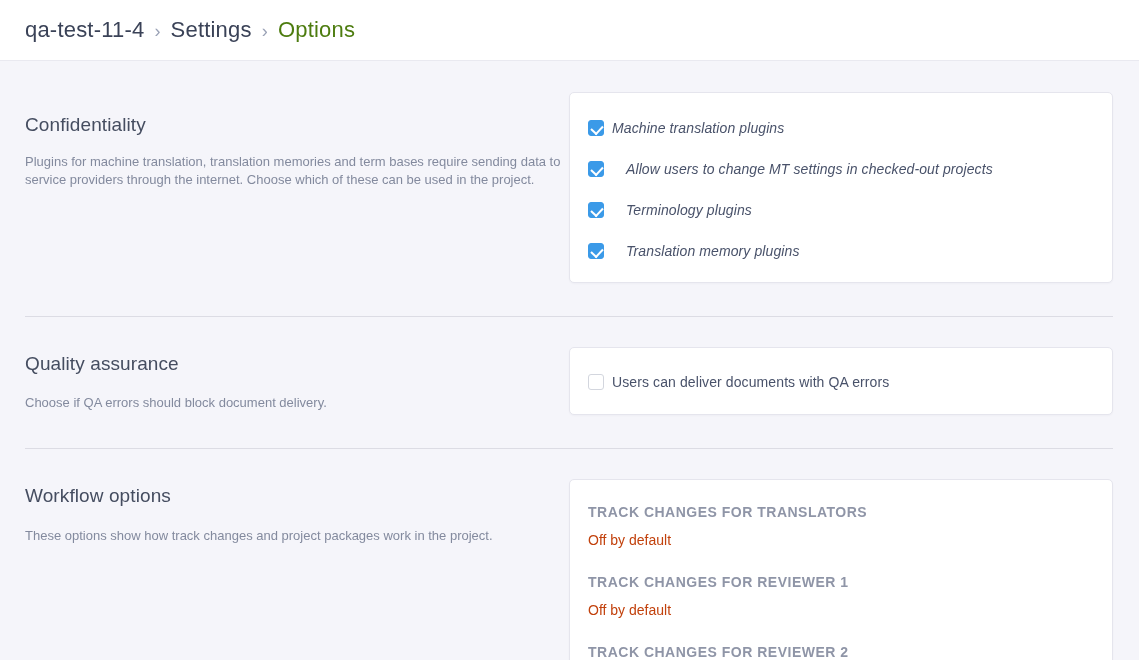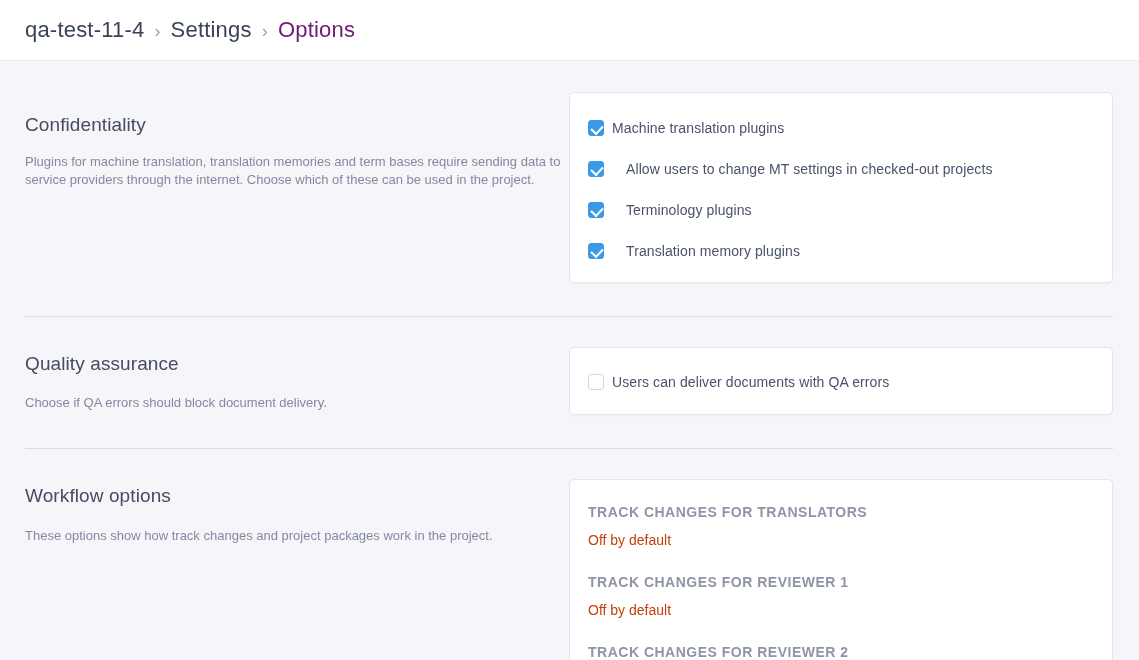--- a/index.html
+++ b/index.html
@@ -20,21 +20,21 @@
     padding-left: 25px;
   }
   .breadcrumb {
     font-size: 22px;
     display: flex;
     align-items: center;
     gap: 10px;
     letter-spacing: 0.2px;
   }
   .crumb { color: #3a4257; cursor: pointer; }
-  .crumb.current { color: #701a75; cursor: default; }
+  .crumb.current { color: #4d7c0f; cursor: default; }
   .crumb-sep { color: #9aa2b6; font-size: 18px; padding-top: 2px; }
 
   
   .content { padding: 0 26px 0 25px; }
   .section { display: flex; }
   .section-left { width: 544px; padding-right: 0; }
   .section-right { flex: 1; }
 
   .section-title {
     font-size: 19px;
@@ -52,21 +52,21 @@
   .card {
     background: #ffffff;
     border: 1px solid #e5e5ed;
     border-radius: 5px;
     box-shadow: 0 1px 2px rgba(40,45,70,0.03);
   }
 
   
   .s1 .section-title { margin-top: 53px; }
   .s1 .section-desc  { margin-top: 17px; }
-  .s1 .card { margin-top: 31px; height: 191px; padding: 27px 18px 25px 18px; }
+  .s1 .card { margin-top: 31px; height: 191px; padding: 27px 18px 25px 18px; font-style: italic; }
   .checkbox-row { display: flex; align-items: center; gap: 8px; }
   .s1 .checkbox-row + .checkbox-row { margin-top: 25px; gap: 22px; }
 
   .checkbox {
     width: 16px; height: 16px;
     border-radius: 3px;
     background: #ffffff;
     border: 1px solid #d3d6de;
     flex: 0 0 16px;
     position: relative;

